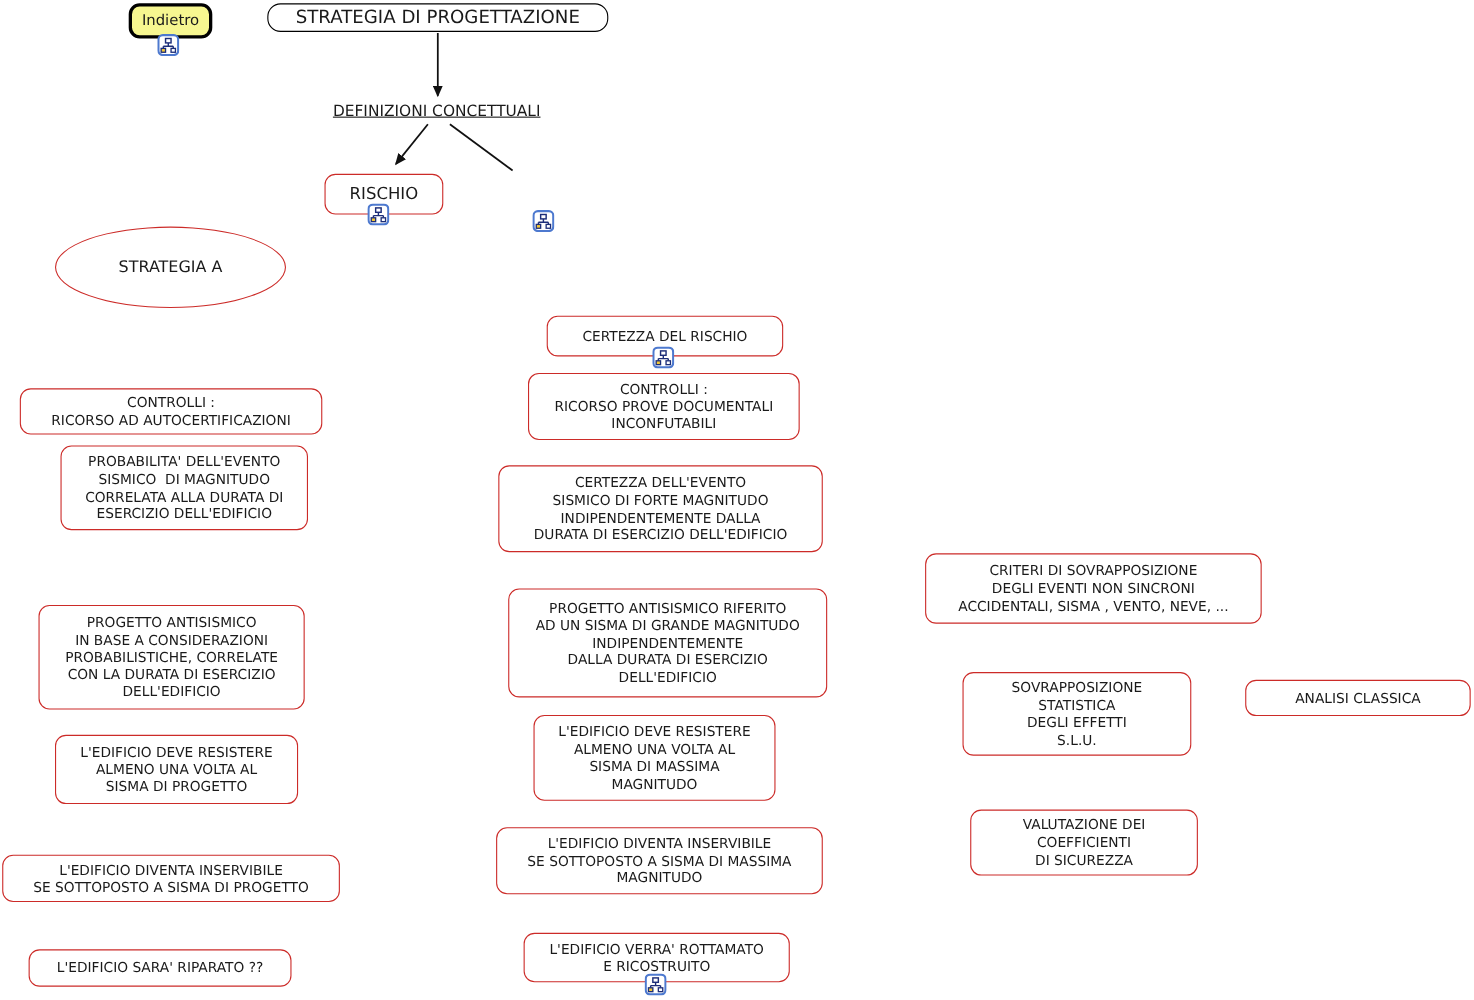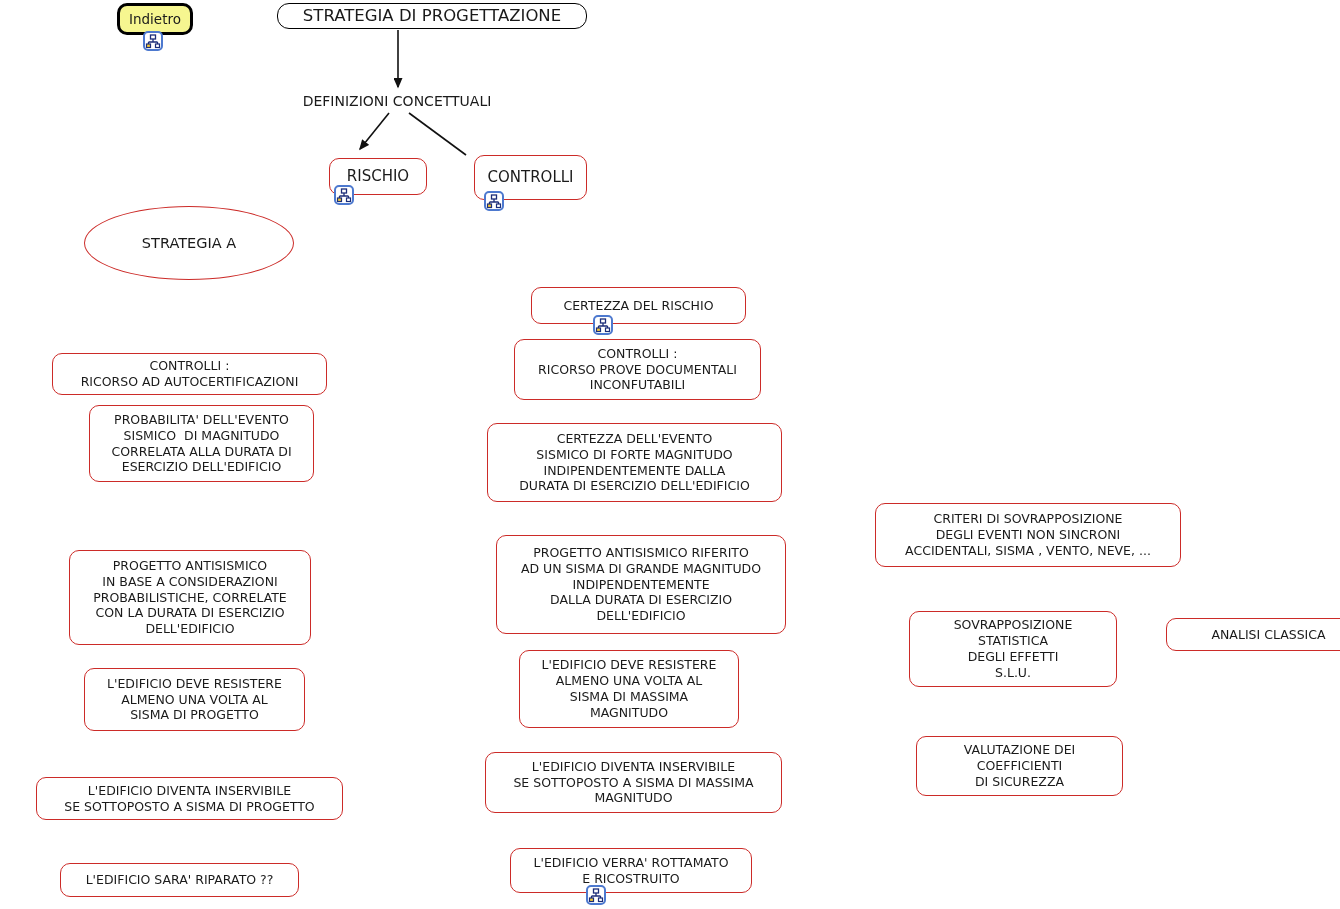--- a/index.html
+++ b/index.html
@@ -5,28 +5,28 @@
   html,body{margin:0;padding:0;background:#ffffff;}
   #canvas{
     position:relative;width:1340px;height:909px;background:#ffffff;
     font-family:"DejaVu Sans","Liberation Sans",sans-serif;
     color:var(--text,#1a1a1a);overflow:hidden;
   }
   .node{
     position:absolute;display:flex;align-items:center;justify-content:center;
     text-align:center;white-space:pre-wrap;
     border:1.6px solid var(--red,#cc2b28);border-radius:10px;background:#ffffff;
-    font-size:12.5px;line-height:1.27;box-sizing:border-box;padding:1px 4px;margin-left:34px;
+    font-size:12.5px;line-height:1.27;box-sizing:border-box;padding:1px 4px;
   }
   .node.black{border:1.5px solid #000000;border-radius:12px;font-size:16.5px;}
   .node.big{font-size:15px;}
   .node.ellipse{border-radius:50%;font-size:14.5px;}
   .plain{
     position:absolute;display:flex;align-items:center;justify-content:center;
-    text-align:center;font-size:14px;background:transparent;border:none;
+    text-align:center;font-size:14px;background:transparent;border:none;text-decoration:underline;
   }
   .back-btn{
     position:absolute;display:flex;align-items:center;justify-content:center;
     background:var(--yellow,#f6f690);border:3px solid #000000;border-radius:10px;
     font-size:13.5px;box-sizing:border-box;
   }
   .icon{position:absolute;width:20px;height:20px;line-height:0;cursor:pointer;}
   #edges{position:absolute;left:0;top:0;pointer-events:none;}
 </style>
 </head>
@@ -53,32 +53,31 @@
       <path d="M10 8v3 M5.5 11h9 M5.5 11v2 M14.5 11v2" stroke="#1c2d78" stroke-width="1.3" fill="none"></path>
       <rect x="3.5" y="13" width="4" height="3.5" fill="#f3c937" stroke="#1c2d78" stroke-width="1.2"></rect>
       <rect x="12.5" y="13" width="4" height="3.5" fill="#ffffff" stroke="#1c2d78" stroke-width="1.2"></rect>
     </svg>
   </span>
 
   <div class="node black" style="left:243px;top:3px;width:310px;height:26px">STRATEGIA DI PROGETTAZIONE</div>
 
   <div class="plain" style="left:280px;top:92px;width:234px;height:18px">DEFINIZIONI CONCETTUALI</div>
 
-  <div class="node big" style="left:295px;top:158px;width:98px;height:37px">RISCHIO</div>
+  <div class="node big" style="left:295px;top:158px;width:108px;height:37px">RISCHIO</div>
   <span class="icon" style="left:334px;top:185px">
     <svg width="20" height="20" viewBox="0 0 20 20">
       <rect x="1" y="1" width="18" height="18" rx="4" fill="#ffffff" stroke="#4d79cf" stroke-width="2"></rect>
       <rect x="7.5" y="4" width="5" height="4" fill="#ffffff" stroke="#1c2d78" stroke-width="1.3"></rect>
       <path d="M10 8v3 M5.5 11h9 M5.5 11v2 M14.5 11v2" stroke="#1c2d78" stroke-width="1.3" fill="none"></path>
       <rect x="3.5" y="13" width="4" height="3.5" fill="#f3c937" stroke="#1c2d78" stroke-width="1.2"></rect>
       <rect x="12.5" y="13" width="4" height="3.5" fill="#ffffff" stroke="#1c2d78" stroke-width="1.2"></rect>
     </svg>
   </span>
 
-  <div class="node big" style="left:440px;top:155px;width:113px;height:45px">CONTROLLI</div>
   <span class="icon" style="left:484px;top:191px">
     <svg width="20" height="20" viewBox="0 0 20 20">
       <rect x="1" y="1" width="18" height="18" rx="4" fill="#ffffff" stroke="#4d79cf" stroke-width="2"></rect>
       <rect x="7.5" y="4" width="5" height="4" fill="#ffffff" stroke="#1c2d78" stroke-width="1.3"></rect>
       <path d="M10 8v3 M5.5 11h9 M5.5 11v2 M14.5 11v2" stroke="#1c2d78" stroke-width="1.3" fill="none"></path>
       <rect x="3.5" y="13" width="4" height="3.5" fill="#f3c937" stroke="#1c2d78" stroke-width="1.2"></rect>
       <rect x="12.5" y="13" width="4" height="3.5" fill="#ffffff" stroke="#1c2d78" stroke-width="1.2"></rect>
     </svg>
   </span>
 

